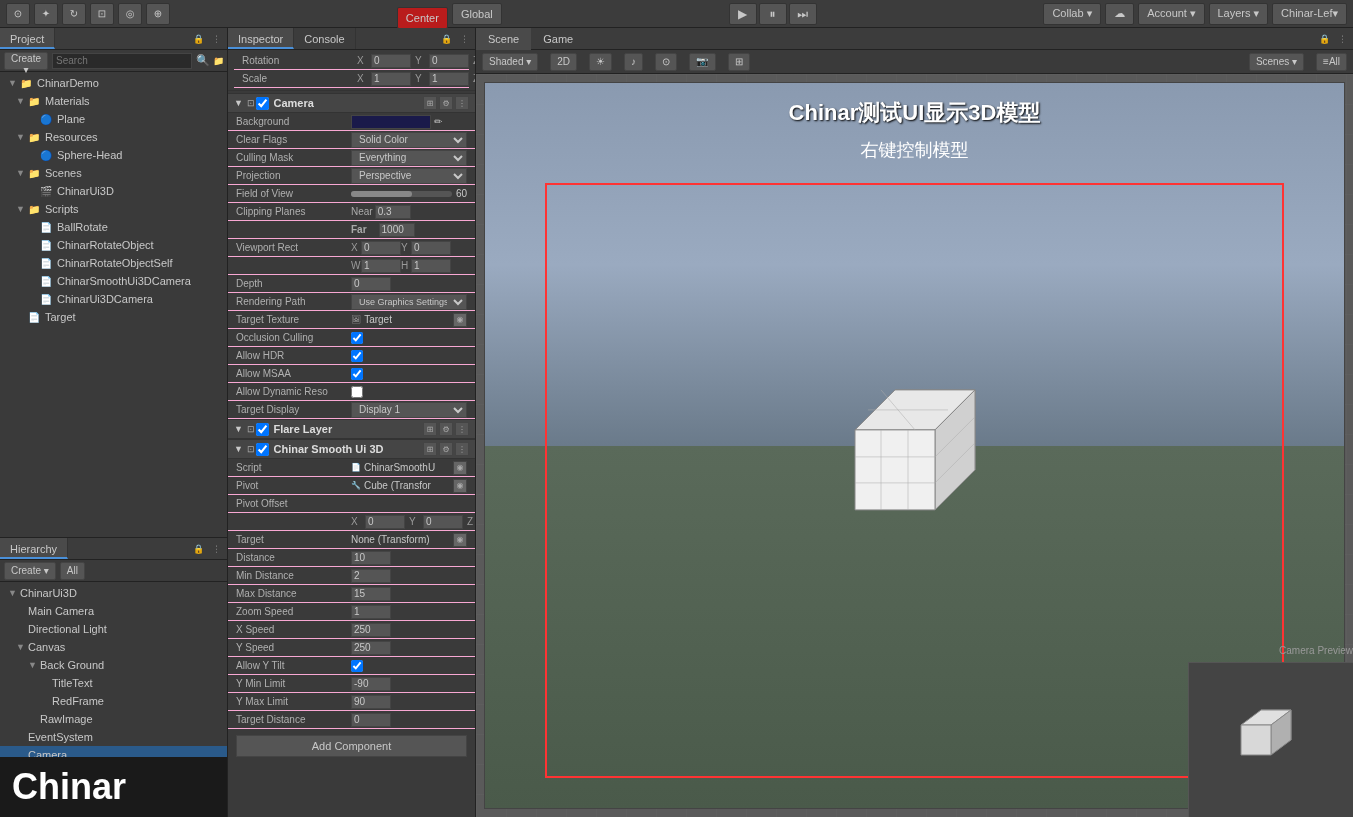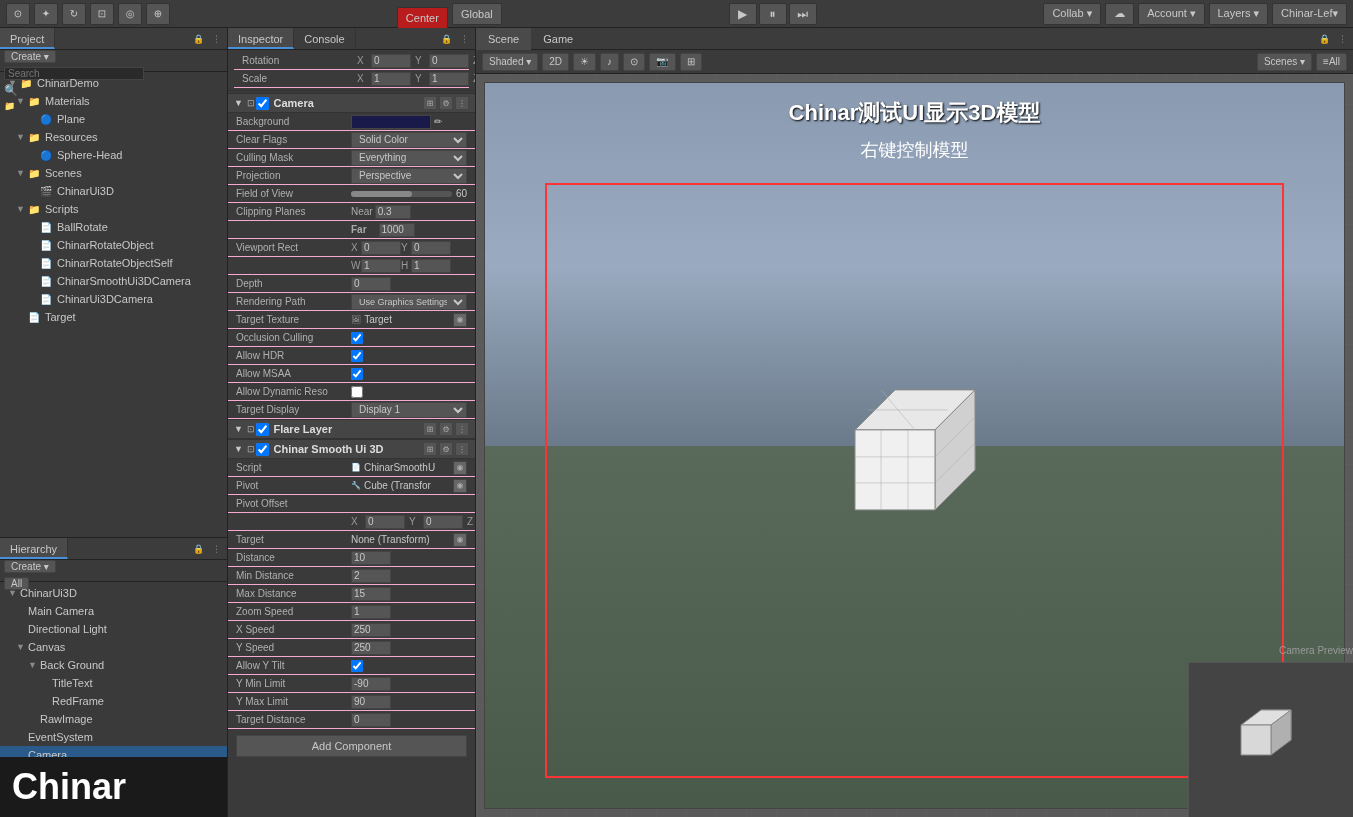--- a/index.html
+++ b/index.html
@@ -80,24 +80,23 @@
     }
     .panel-tab.active {
       background: #4a4a4a;
       border-bottom: 2px solid #4a90d9;
     }
     .panel-toolbar {
       height: 22px;
       background: #3a3a3a;
       border-bottom: 1px solid #222;
       display: flex;
-      align-items: flex-start;
+      align-items: center;
       padding: 0 4px;
       gap: 4px;
-      flex-direction: column;
     }
     .create-btn {
       height: 18px; padding: 0 6px;
       background: #555; border: 1px solid #444;
       color: #c8c8c8; font-size: 10px; cursor: pointer;
       border-radius: 2px;
     }
     .search-input {
       height: 16px; flex: 1;
       background: #2a2a2a; border: 1px solid #444;
@@ -286,21 +285,21 @@
     .view-tab.active {
       background: #4a4a4a;
     }
     .view-toolbar {
       height: 24px;
       background: #3a3a3a;
       border-bottom: 1px solid #222;
       display: flex;
       align-items: center;
       padding: 0 6px;
-      gap: 4px;
+      gap: 12px;
     }
     .view-content {
       flex: 1;
       background: #5a5a5a;
       position: relative;
       overflow: hidden;
     }
     .game-view-content {
       position: relative;
       width: 100%;

